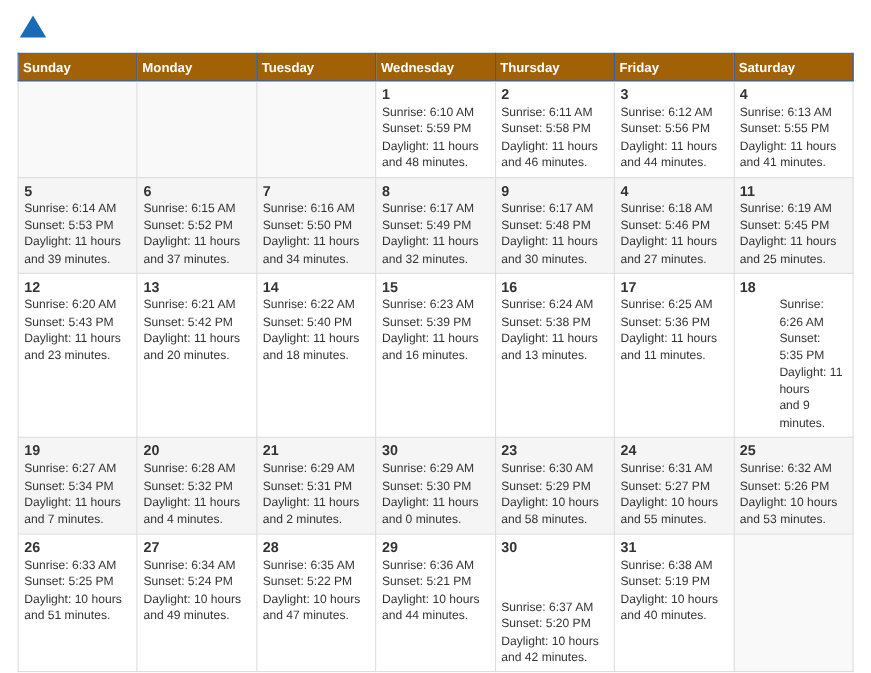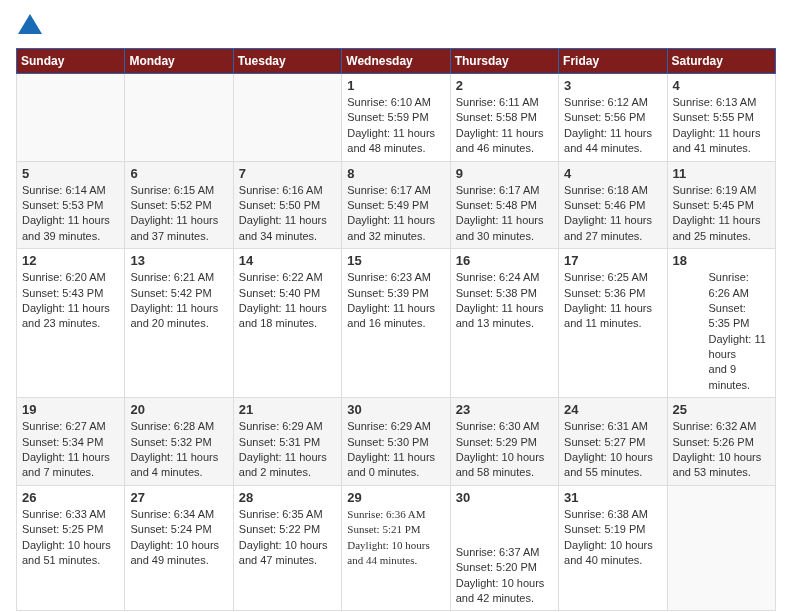--- a/index.html
+++ b/index.html
@@ -85,21 +85,21 @@
       display: block;
       margin-bottom: 2px;
     }
     .day-info {
       font-size: 11px;
       color: #333;
       line-height: 1.4;
     }
     tr:nth-child(even) td { background: #f5f5f5; }
     tr:nth-child(odd) td { background: #fff; }
-    .calendar thead tr th { background: #7f1d1d; }
+    .calendar thead tr th { background: #a16207; }
   </style>
 </head>
 <body>
 
 <div class="page">
   <div class="header">
     <div class="logo">
       <svg class="logo-icon" viewBox="0 0 28 28">
   <rect x="0" y="0" width="28" height="28" fill="white"></rect>
   <polygon points="14,2 26,22 2,22" fill="#1a6bb5"></polygon>
@@ -331,21 +331,21 @@
           </td>
           <td>
             <span class="day-number">28</span>
             <div class="day-info" style="white-space: pre-line;">Sunrise: 6:35 AM
 Sunset: 5:22 PM
 Daylight: 10 hours
 and 47 minutes.</div>
           </td>
           <td>
             <span class="day-number">29</span>
-            <div class="day-info" style="white-space: pre-line; font-family: Liberation Serif, serif;">Sunrise: 6:36 AM
+            <div class="day-info" style="white-space: pre-line;">Sunrise: 6:36 AM
 Sunset: 5:21 PM
 Daylight: 10 hours
 and 44 minutes.</div>
           </td>
           <td>
             <span class="day-number">30</span>
             <div class="day-info" style="white-space: pre-line; margin-top: 40px;">Sunrise: 6:37 AM
 Sunset: 5:20 PM
 Daylight: 10 hours
 and 42 minutes.</div>

